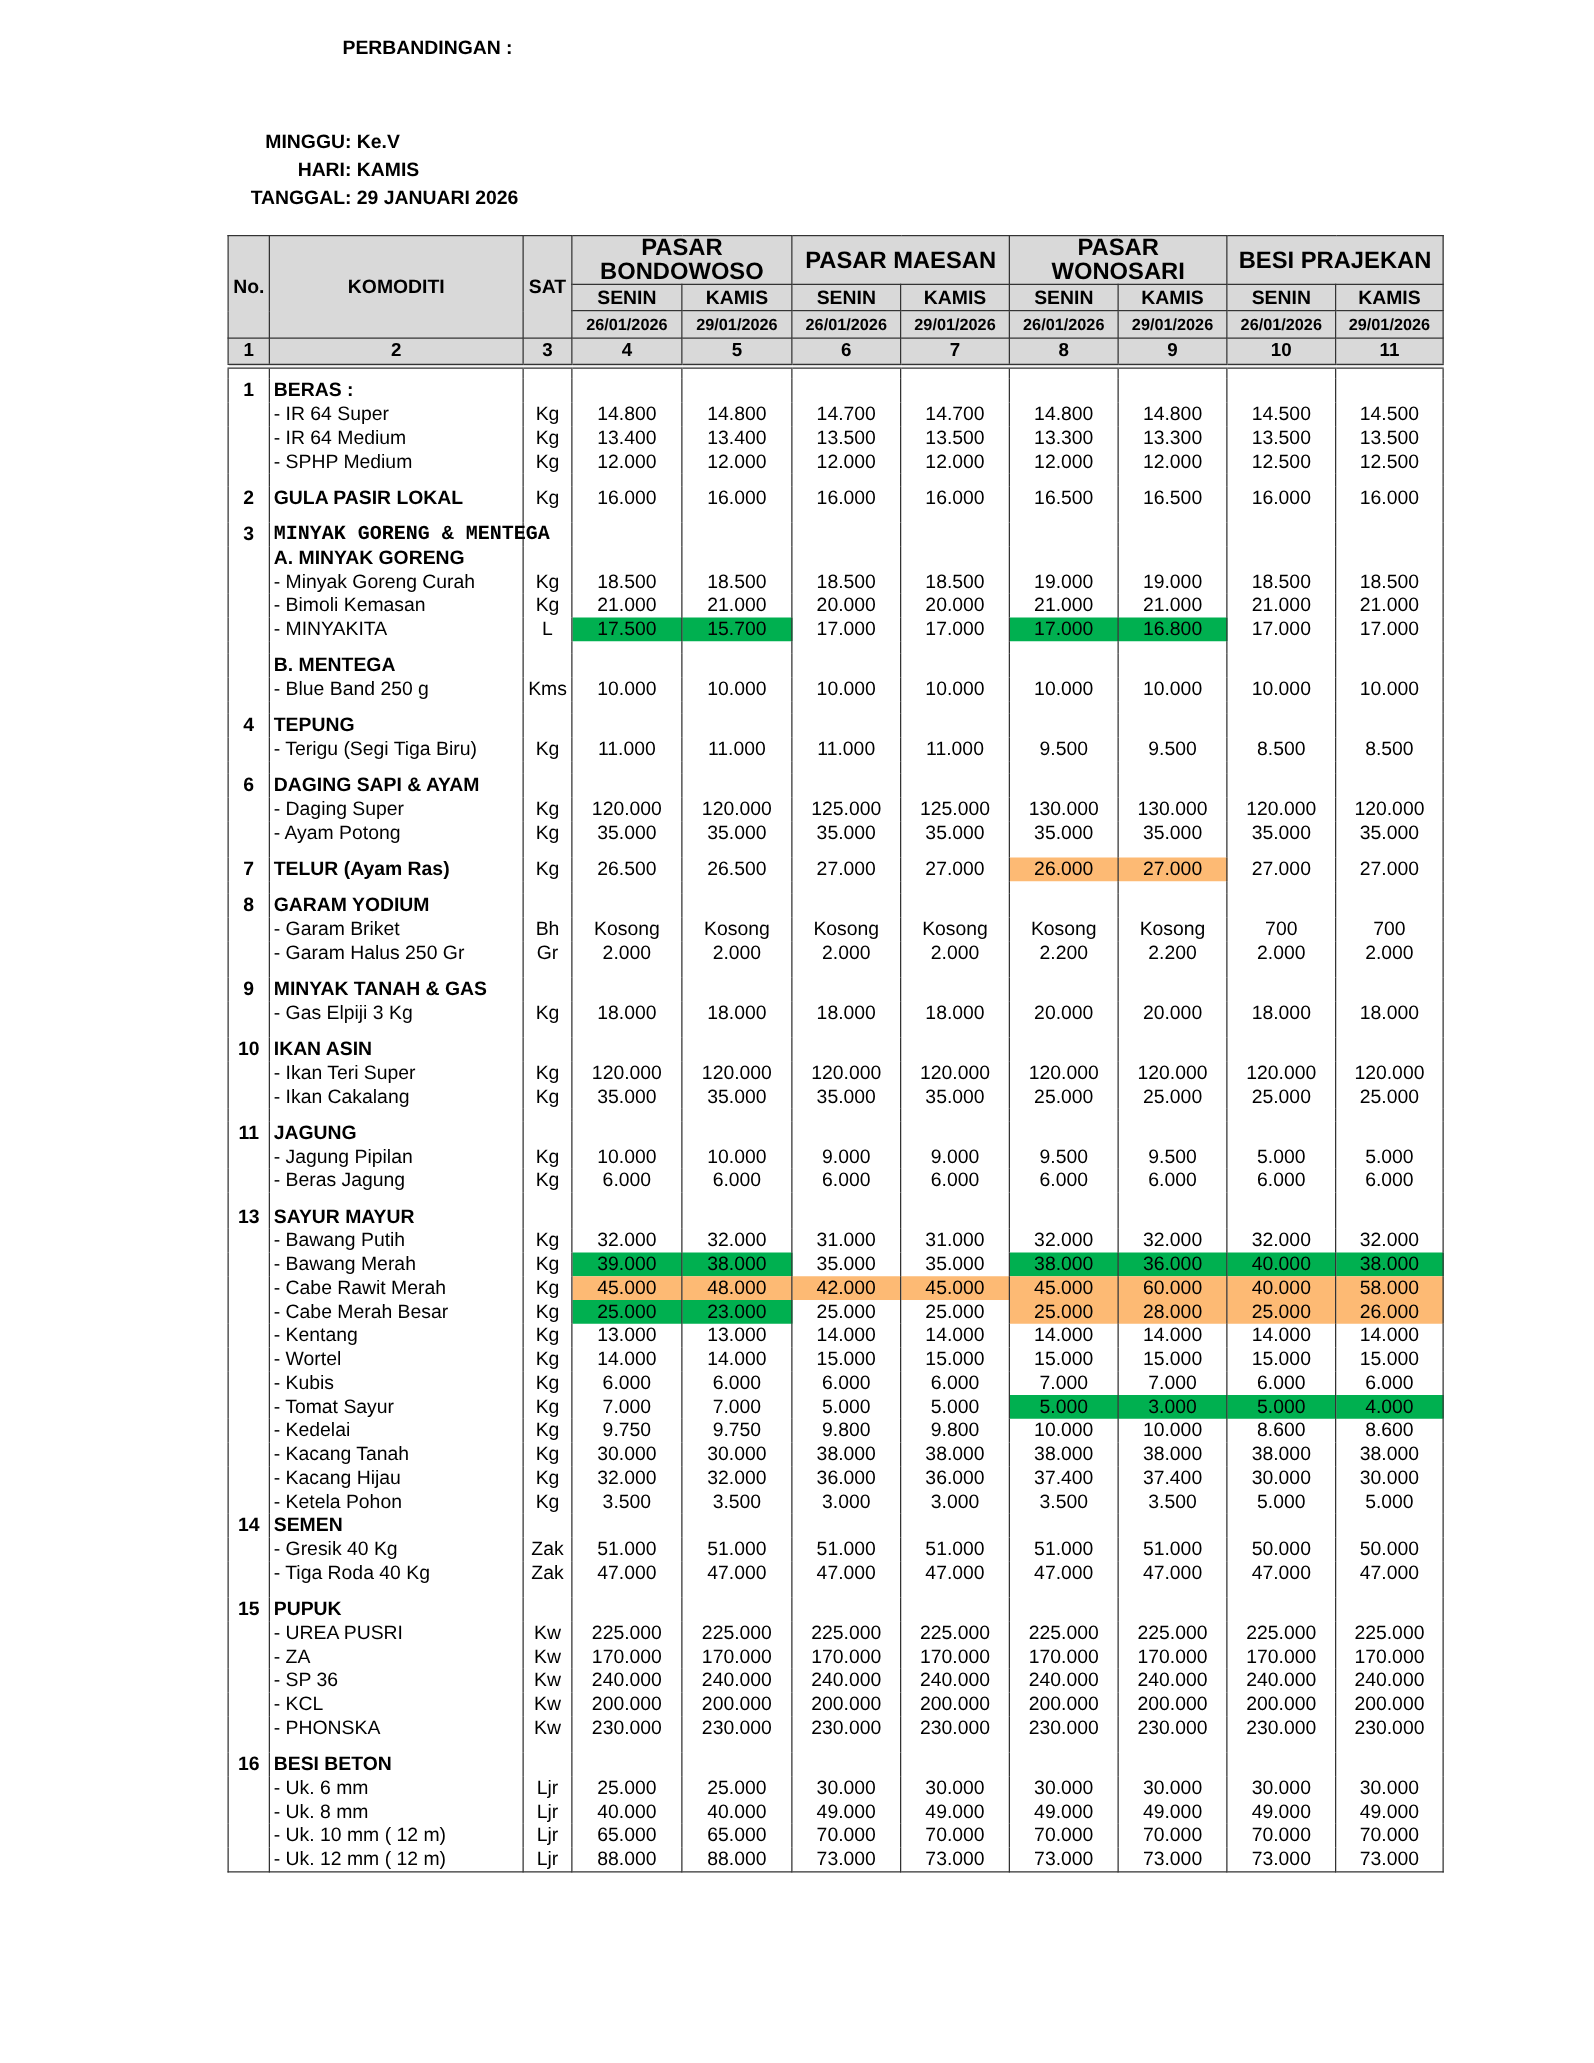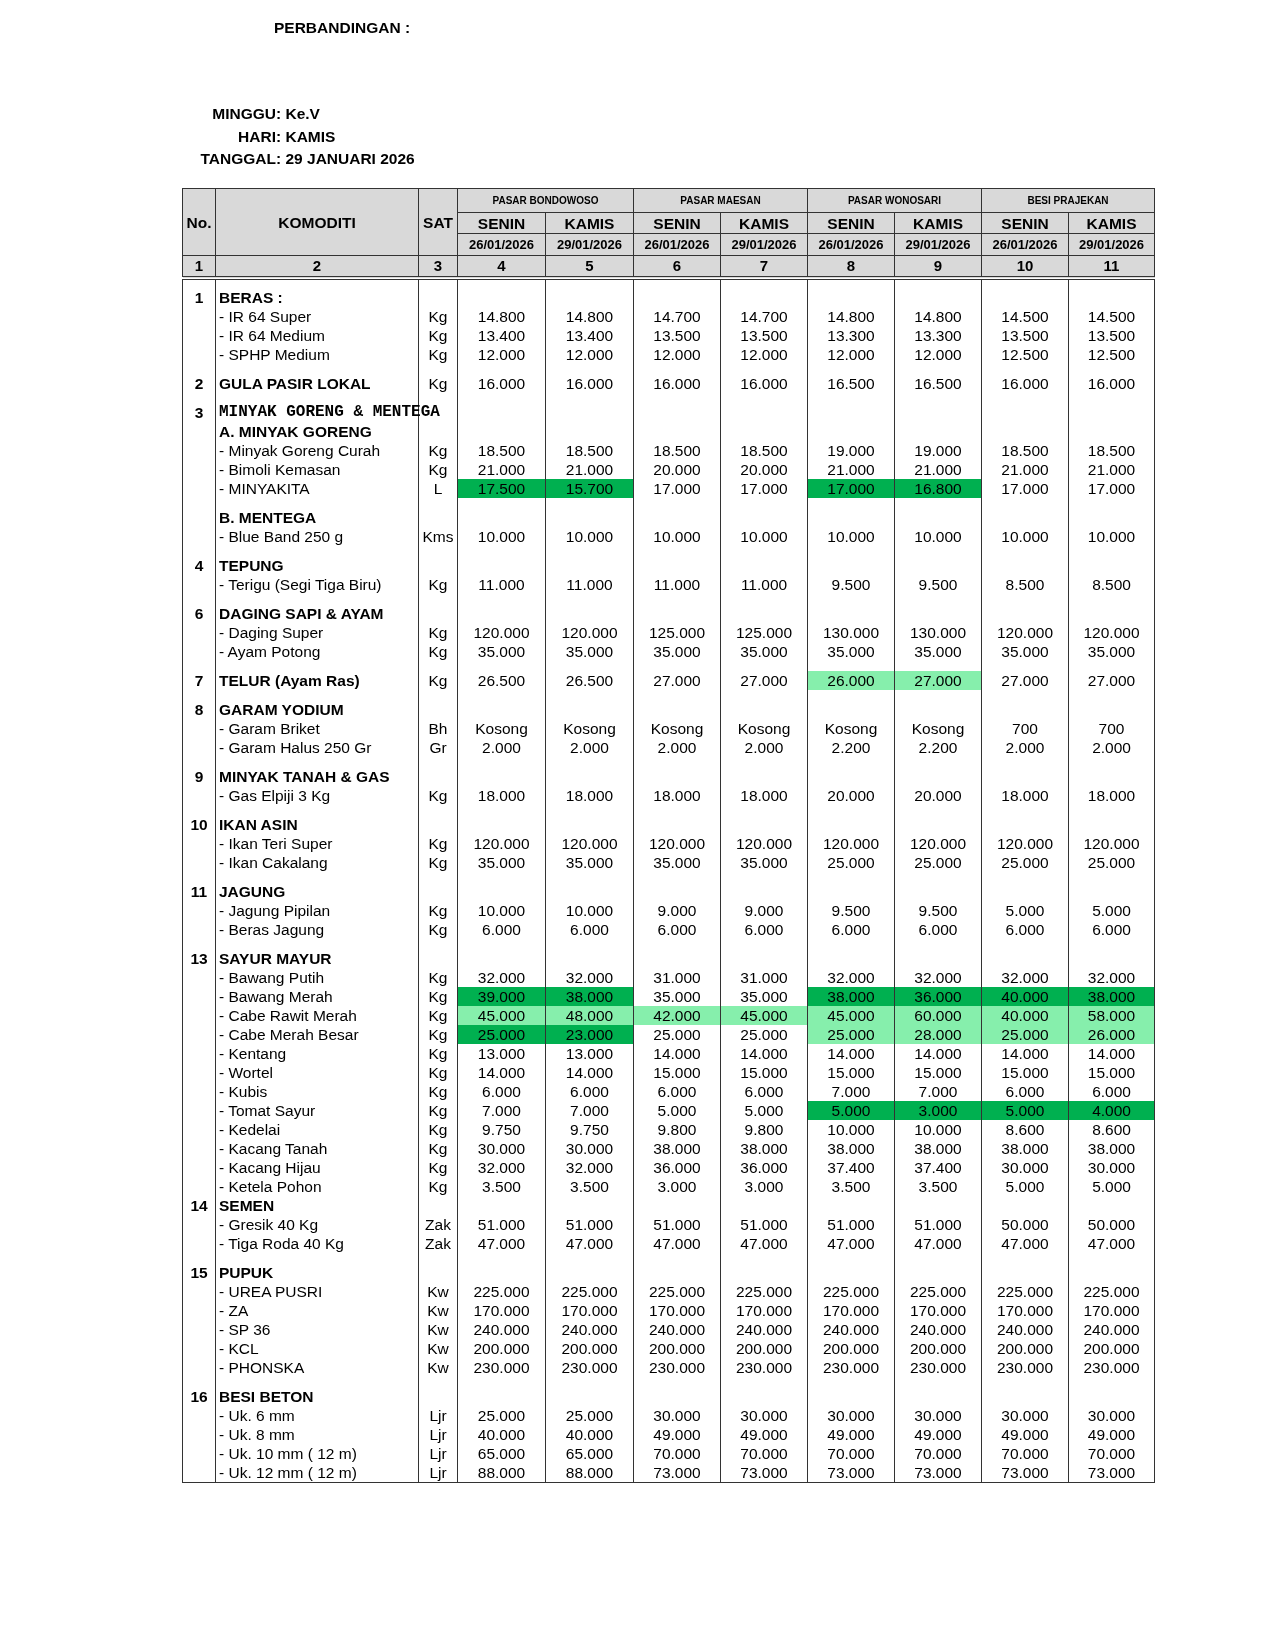--- a/index.html
+++ b/index.html
@@ -1,39 +1,39 @@
 <!DOCTYPE html>
 <html><head>
 <meta charset="utf-8">
 <style>
   * { box-sizing: border-box; margin: 0; padding: 0; }
   body { width: 1275px; height: 1650px; background: #ffffff; position: relative; font-family: "Liberation Sans", sans-serif; color: #000; }
-  .title-block { position: absolute; left: 274px; top: 19px; width: 880px; font-weight: bold; font-size: 15.5px; }
+  .title-block { position: absolute; left: 274px; top: 30px; width: 880px; font-weight: bold; font-size: 15.5px; }
   .title-row { display: flex; }
   .title-label { width: 148px; white-space: nowrap; }
   .title-text { flex: 1; line-height: 21px; text-align: justify; text-align-last: left; }
   .meta { position: absolute; left: 185px; top: 103px; font-weight: bold; font-size: 15.5px; text-align: right; }
   .meta-row { display: flex; height: 22.5px; align-items: center; }
   .meta-label { width: 91px; }
   table { position: absolute; left: 182px; top: 188px; width: 973px; border-collapse: collapse; table-layout: fixed; font-size: 15.5px; }
   th { background: #d9d9d9; border: 1.5px solid #333; font-weight: bold; text-align: center; padding: 0; line-height: 19px; }
-  th.big { font-size: 10px; text-align: center; }
+  th.big { font-size: 19px; text-align: center; }
   th.date { font-size: 13px; }
   tr.colnum th { font-size: 15px; border-bottom: 4px double #333; height: 22px; }
   td { border-left: 1.5px solid #333; border-right: 1.5px solid #333; padding: 0; height: 19px; line-height: 19px; vertical-align: bottom; white-space: nowrap; }
   td.no { text-align: center; font-weight: bold; }
   td.kom { padding-left: 3px; }
   td.sat { text-align: center; }
   td.val { text-align: center; }
   tr.cat td.kom { font-weight: bold; }
   tr.cat-small td.kom { font-weight: bold; font-size: 16px; font-family: Liberation Mono, monospace; }
   tr.spacer td { height: 10px; }
   tr.last td { border-bottom: 1.5px solid #333; }
   .g { background: #00b050; }
-  .o { background: #86efac; }
+  .o { background: #fdba74; }
 </style>
 </head>
 <body>
 
 <div class="title-block">
   <div class="title-row">
     <span class="title-label">PERBANDINGAN :</span>
   </div>
 </div>
 

